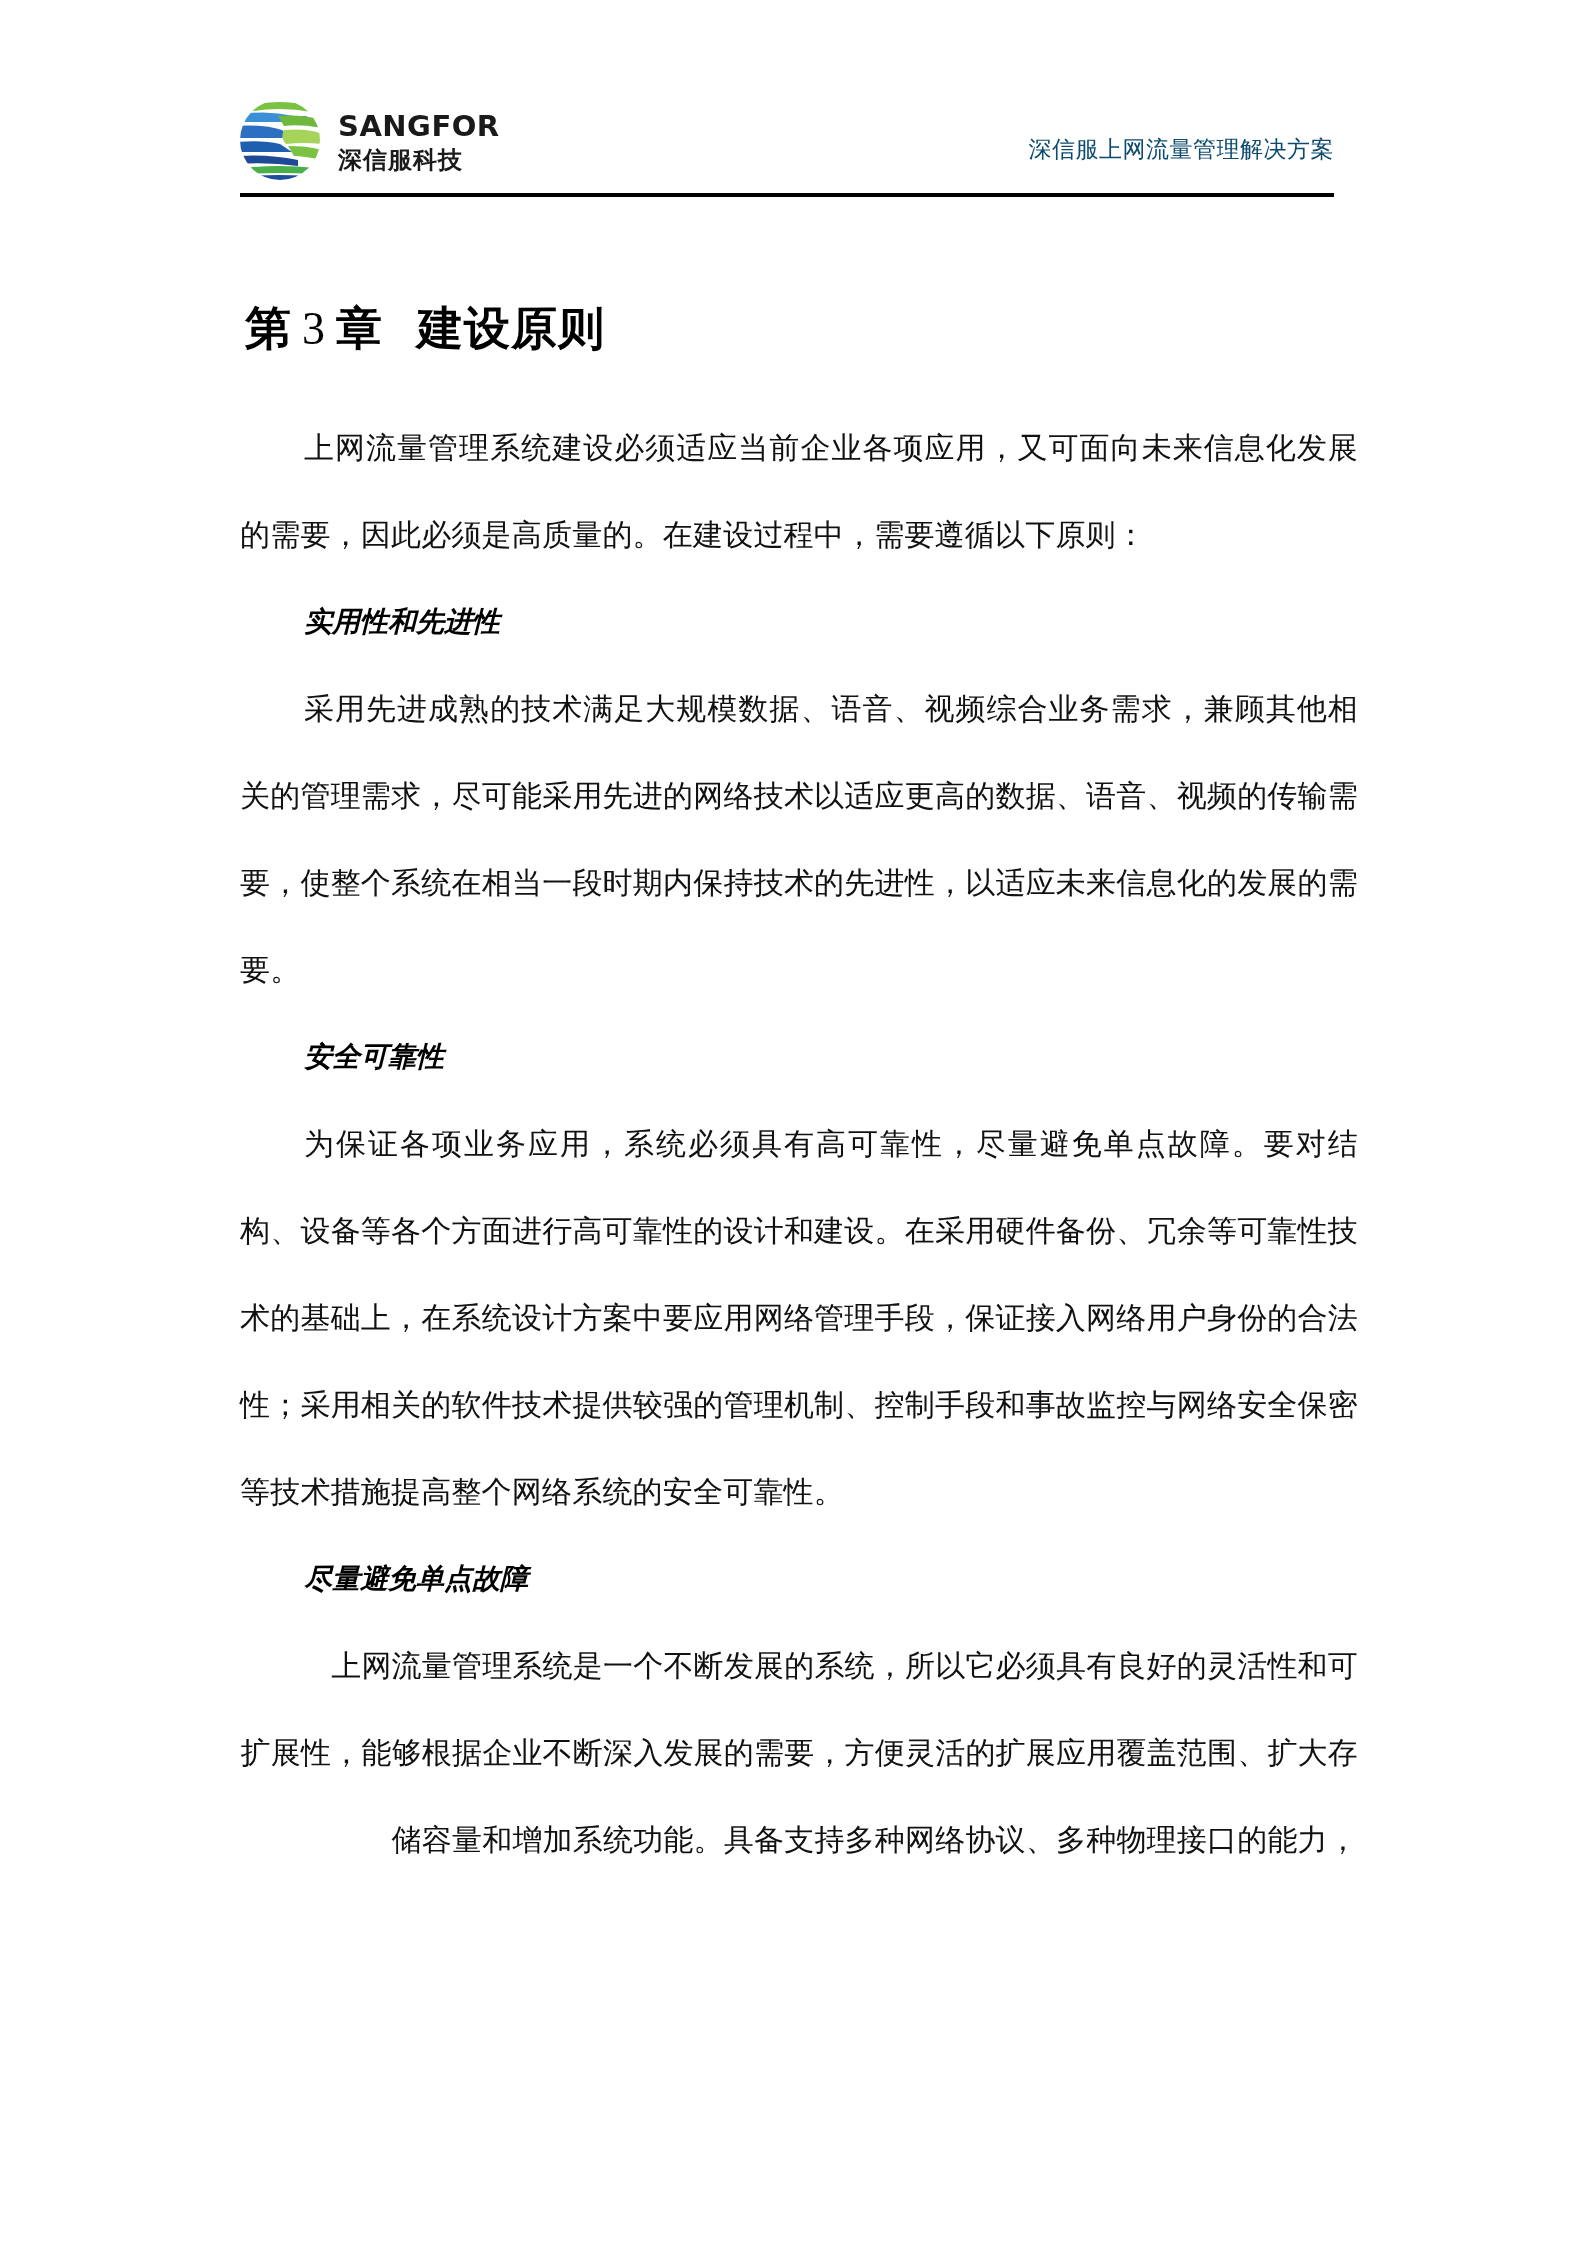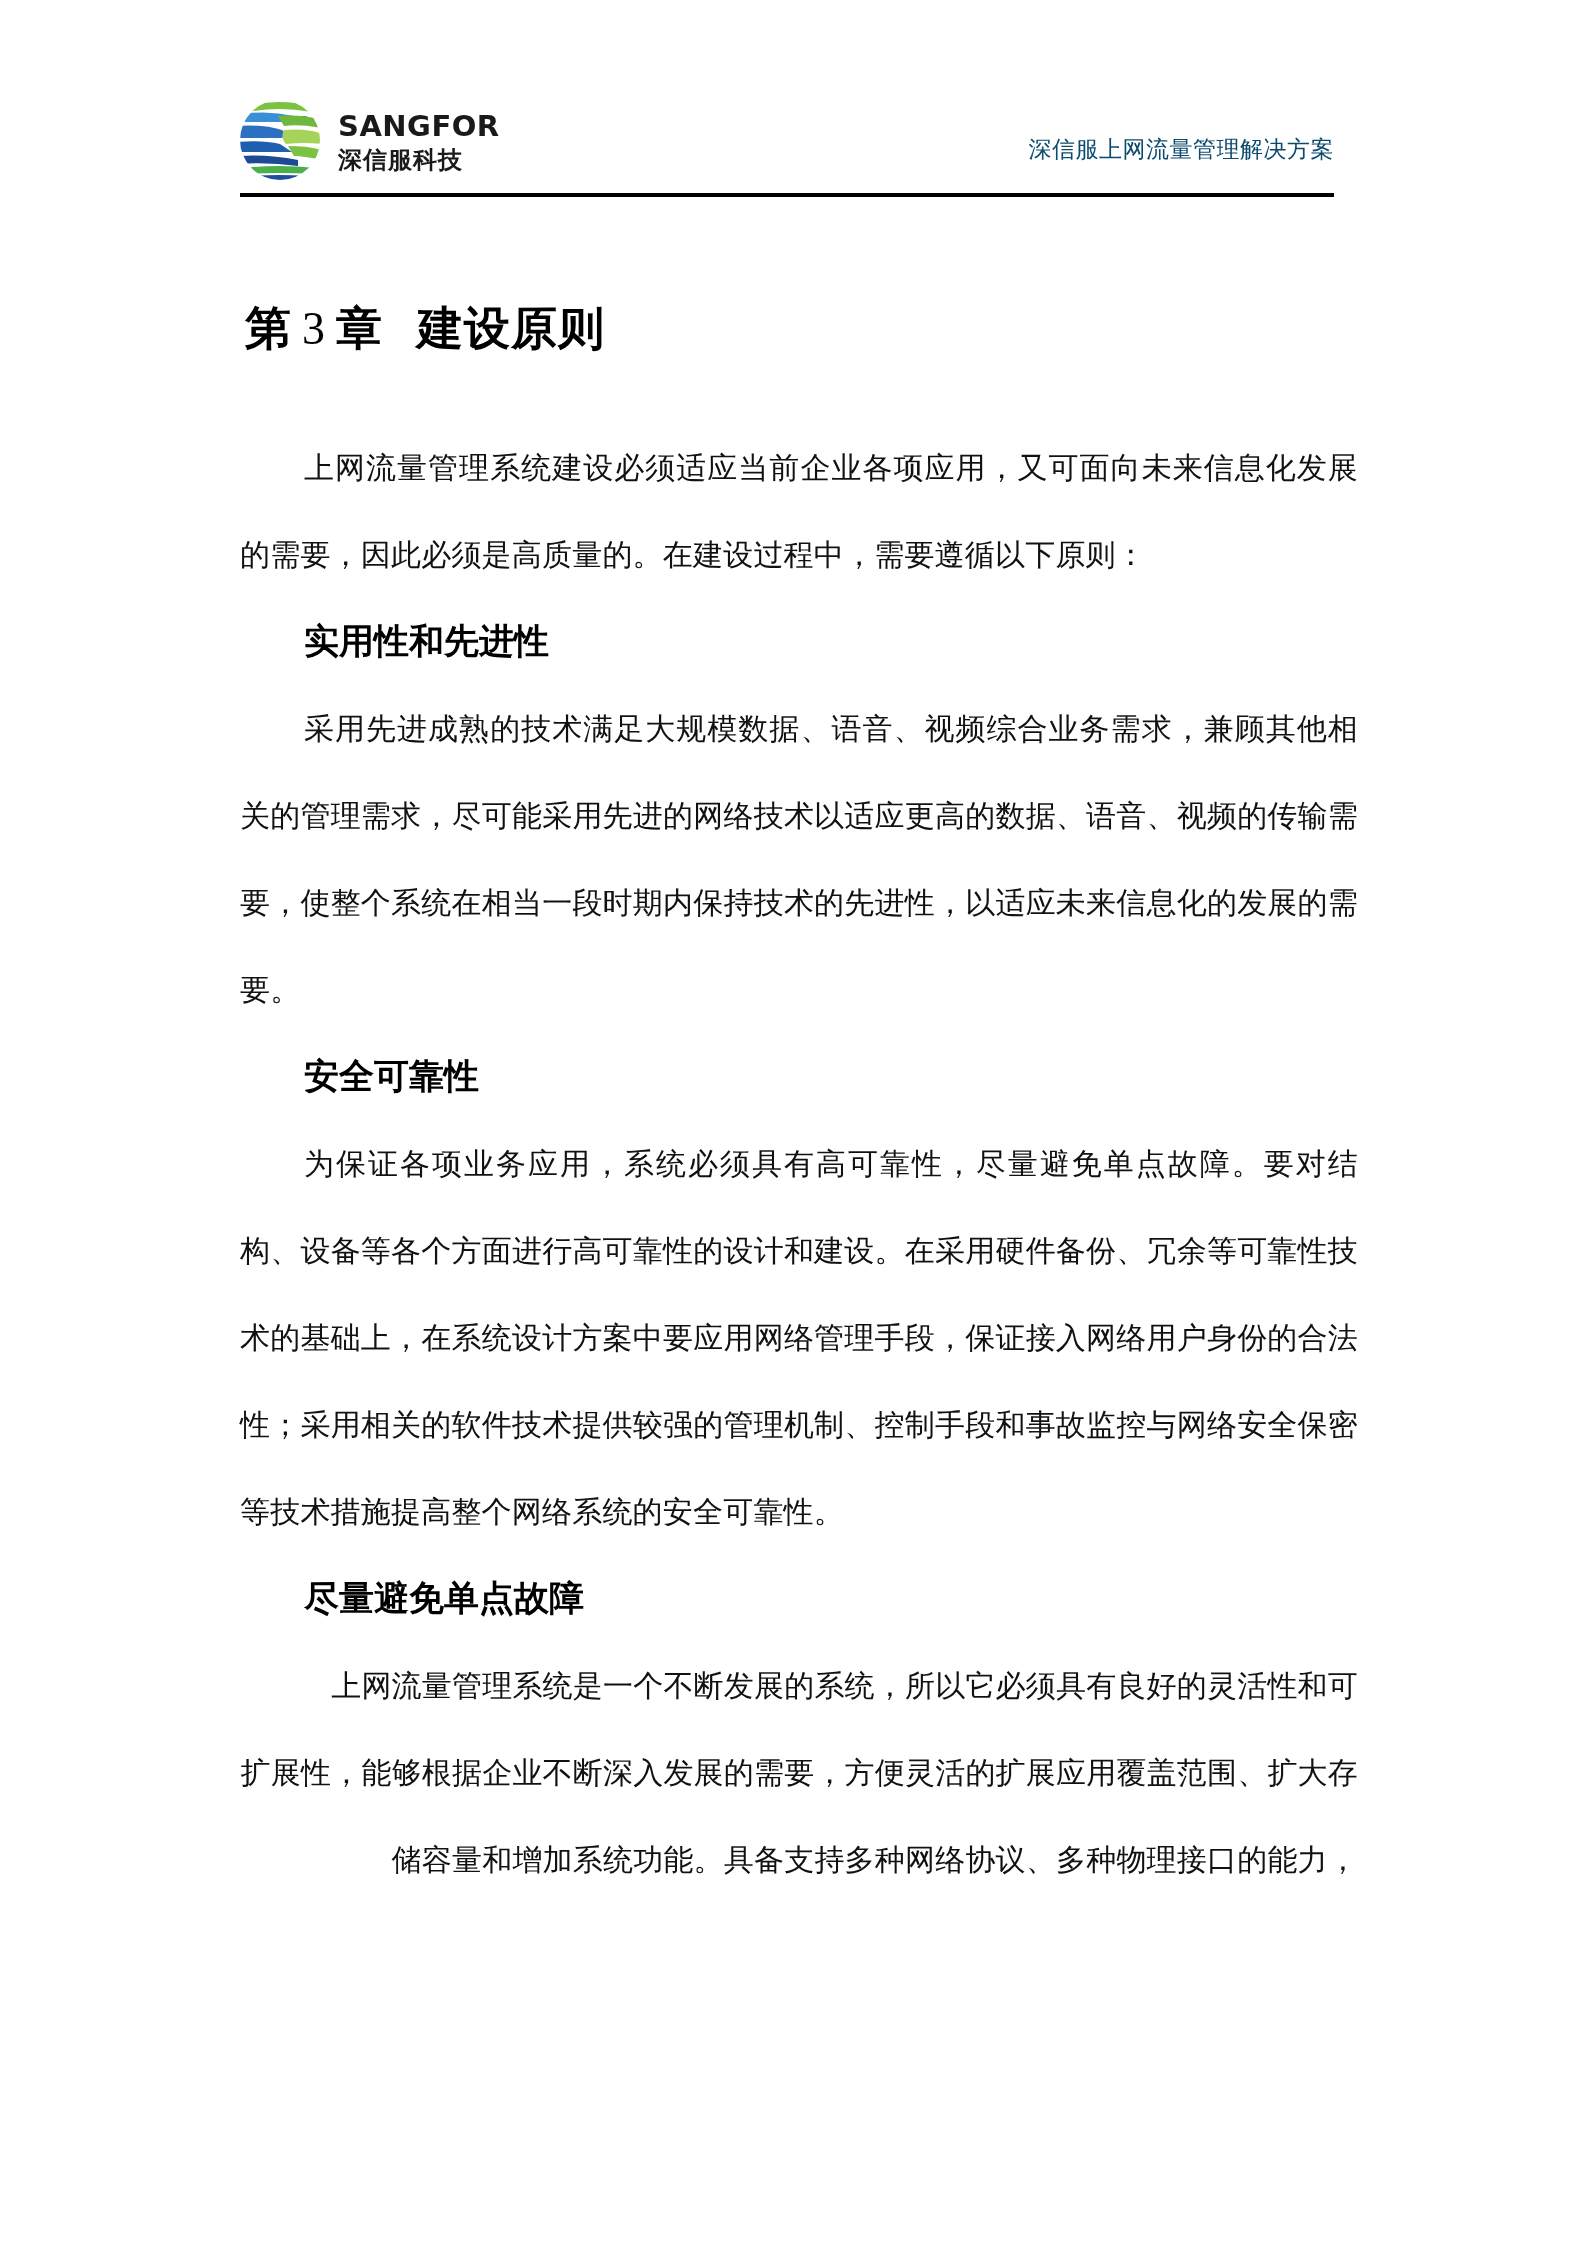--- a/index.html
+++ b/index.html
@@ -86,39 +86,40 @@
       letter-spacing: 1px;
     }
     .chapter-title .num {
       font-family: "Liberation Serif", "DejaVu Serif", serif;
       font-weight: normal;
       margin: 0 10px;
     }
     .content {
       position: absolute;
       left: 240px;
-      top: 424px;
+      top: 404px;
       width: 1118px;
     }
     .para {
       font-size: 30px;
       line-height: 87px;
       margin: 0;
       text-indent: 64px;
       text-align: justify;
       letter-spacing: 0.2px;
       color: #111111;
     }
     .section-heading {
-      font-size: 35px;
+      font-size: 28px;
       font-weight: bold;
       line-height: 87px;
       margin: 0;
       padding-left: 64px;
       color: #000000;
+      font-style: italic;
     }
   </style>
 </head>
 <body>
 
 <div class="header">
   <div class="logo">
     <svg class="logo-globe" viewBox="0 0 84 84" xmlns="http://www.w3.org/2000/svg">
       <defs>
         <clipPath id="globeClip">

